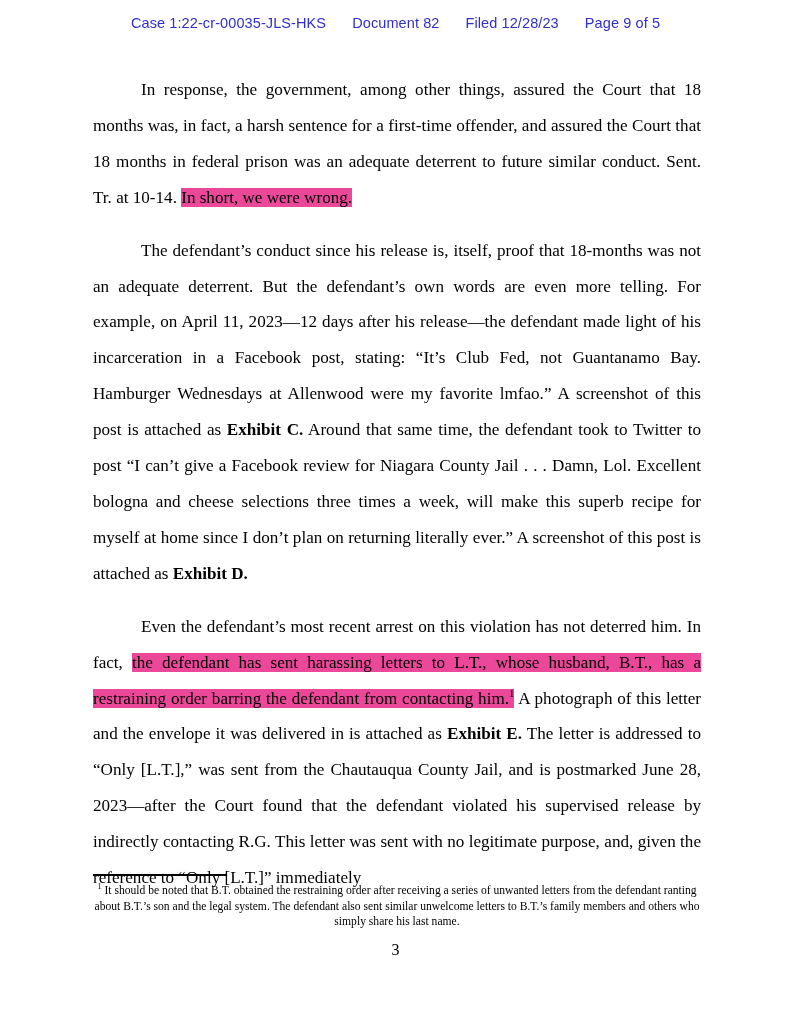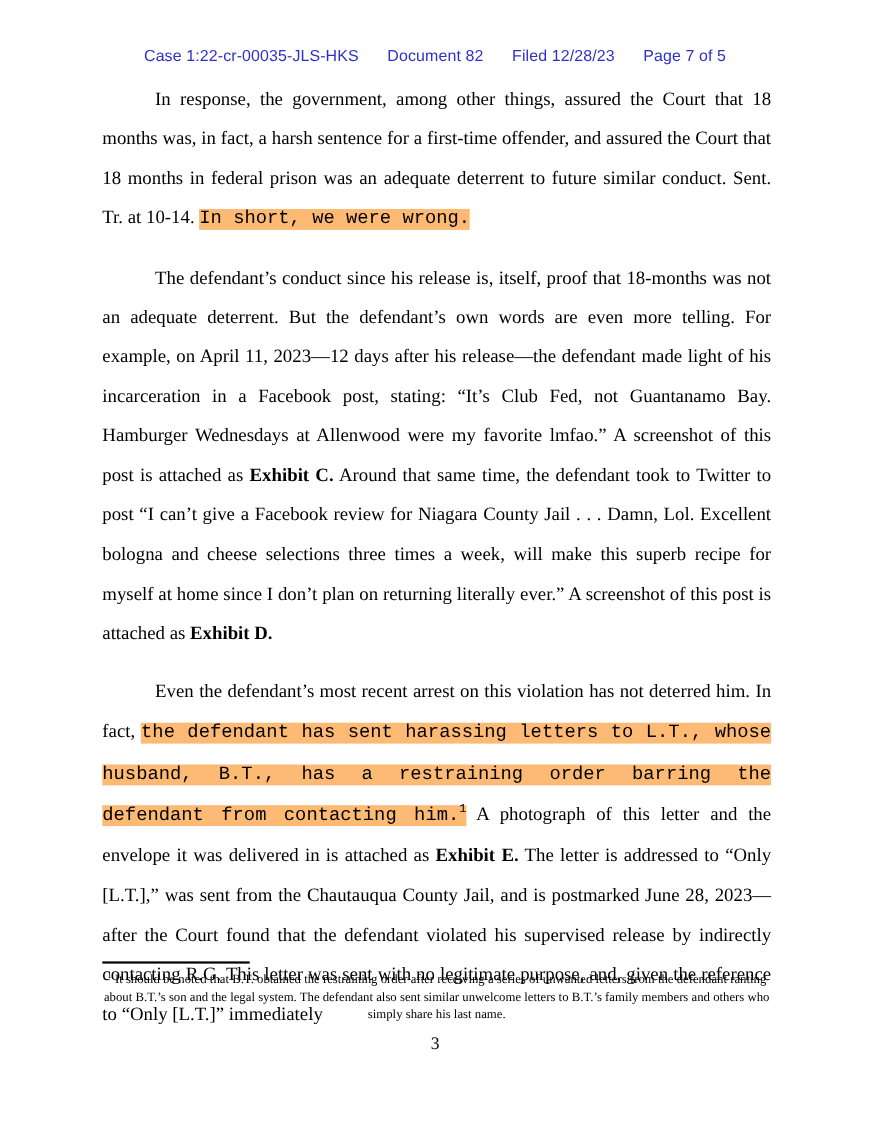--- a/index.html
+++ b/index.html
@@ -32,21 +32,20 @@
     width: 791px;
     text-align: center;
     font-family: "Liberation Sans", "DejaVu Sans", sans-serif;
     font-size: 14.5px;
     color: #3030c8;
     letter-spacing: 0.1px;
     white-space: nowrap;
   }
   .ecf-header .seg {
     display: inline-block;
-    margin-top: 28px;
   }
   .ecf-header .gap {
     display: inline-block;
     width: 26px;
   }
 
   
   .body-area {
     position: absolute;
     left: 93px;
@@ -62,23 +61,22 @@
     text-justify: inter-word;
     text-indent: 48px;
     -webkit-hyphens: none;
     hyphens: none;
   }
   p.para.spaced {
     margin-top: 17px;
   }
 
   .hl {
-    background-color: #fdba74;
+    background-color: #ec4899;
     box-decoration-break: clone;
-    font-family: Liberation Mono, monospace;
     -webkit-box-decoration-break: clone;
   }
   .bold {
     font-weight: bold;
   }
   sup.fnref {
     font-size: 64%;
     vertical-align: super;
     line-height: 0;
   }
@@ -117,21 +115,21 @@
     text-align: center;
     font-size: 16px;
   }
 </style>
 </head>
 <body>
 
 <div class="page">
 
   <div class="ecf-header">
-    <span class="seg">Case 1:22-cr-00035-JLS-HKS</span><span class="gap"></span><span class="seg">Document 82</span><span class="gap"></span><span class="seg">Filed 12/28/23</span><span class="gap"></span><span class="seg">Page 7 of 5</span>
+    <span class="seg">Case 1:22-cr-00035-JLS-HKS</span><span class="gap"></span><span class="seg">Document 82</span><span class="gap"></span><span class="seg">Filed 12/28/23</span><span class="gap"></span><span class="seg">Page 9 of 5</span>
   </div>
 
   <div class="body-area">
 
     <p class="para"><span>In response, the government, among other things, assured the Court that 18 months was, in fact, a harsh sentence for a first-time offender, and assured the Court that 18 months in federal prison was an adequate deterrent to future similar conduct.  Sent. Tr. at 10-14.  </span><span class="hl">In short, we were wrong.</span></p>
 
     <p class="para spaced"><span>The defendant’s conduct since his release is, itself, proof that 18-months was not an adequate deterrent.  But the defendant’s own words are even more telling.  For example, on April 11, 2023—12 days after his release—the defendant made light of his incarceration in a Facebook post, stating: “It’s Club Fed, not Guantanamo Bay.  Hamburger Wednesdays at Allenwood were my favorite lmfao.”  A screenshot of this post is attached as </span><span class="bold">Exhibit C.</span><span>  Around that same time, the defendant took to Twitter to post “I can’t give a Facebook review for Niagara County Jail . . . Damn, Lol.  Excellent bologna and cheese selections three times a week, will make this superb recipe for myself at home since I don’t plan on returning literally ever.”  A screenshot of this post is attached as </span><span class="bold">Exhibit D.</span></p>
 
     <p class="para spaced"><span>Even the defendant’s most recent arrest on this violation has not deterred him.  In fact, </span><span class="hl"><span>the defendant has sent harassing letters to L.T., whose husband, B.T., has a restraining order barring the defendant from contacting him.</span><sup class="fnref">1</sup></span><span>  A photograph of this letter and the envelope it was delivered in is attached as </span><span class="bold">Exhibit E.</span><span>  The letter is addressed to “Only [L.T.],” was sent from the Chautauqua County Jail, and is postmarked June 28, 2023—after the Court found that the defendant violated his supervised release by indirectly contacting R.G.  This letter was sent with no legitimate purpose, and, given the reference to “Only [L.T.]” immediately</span></p>
 

